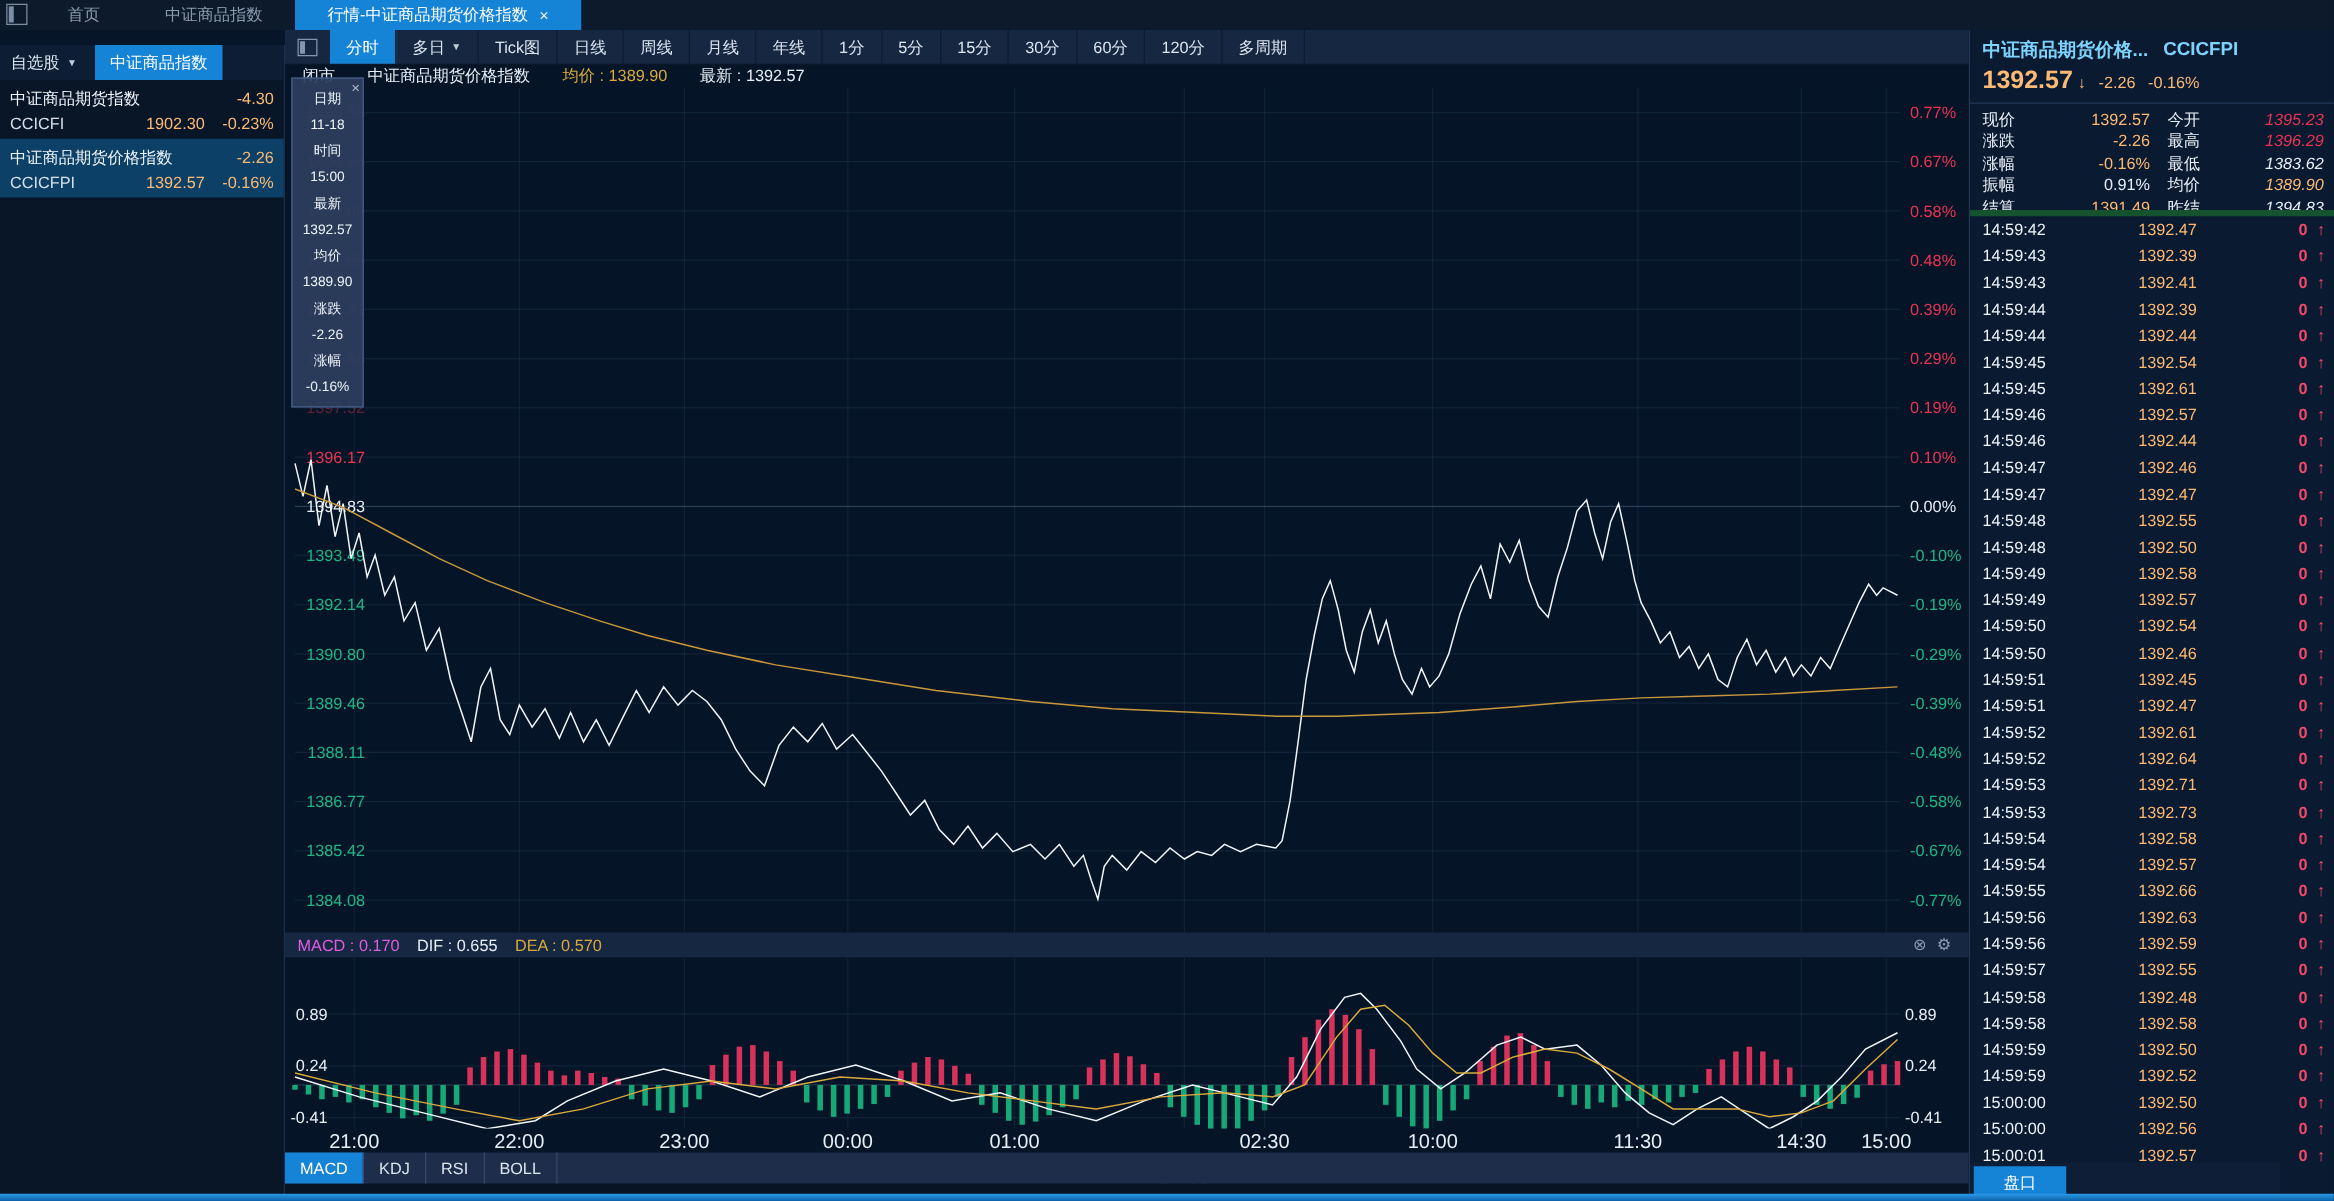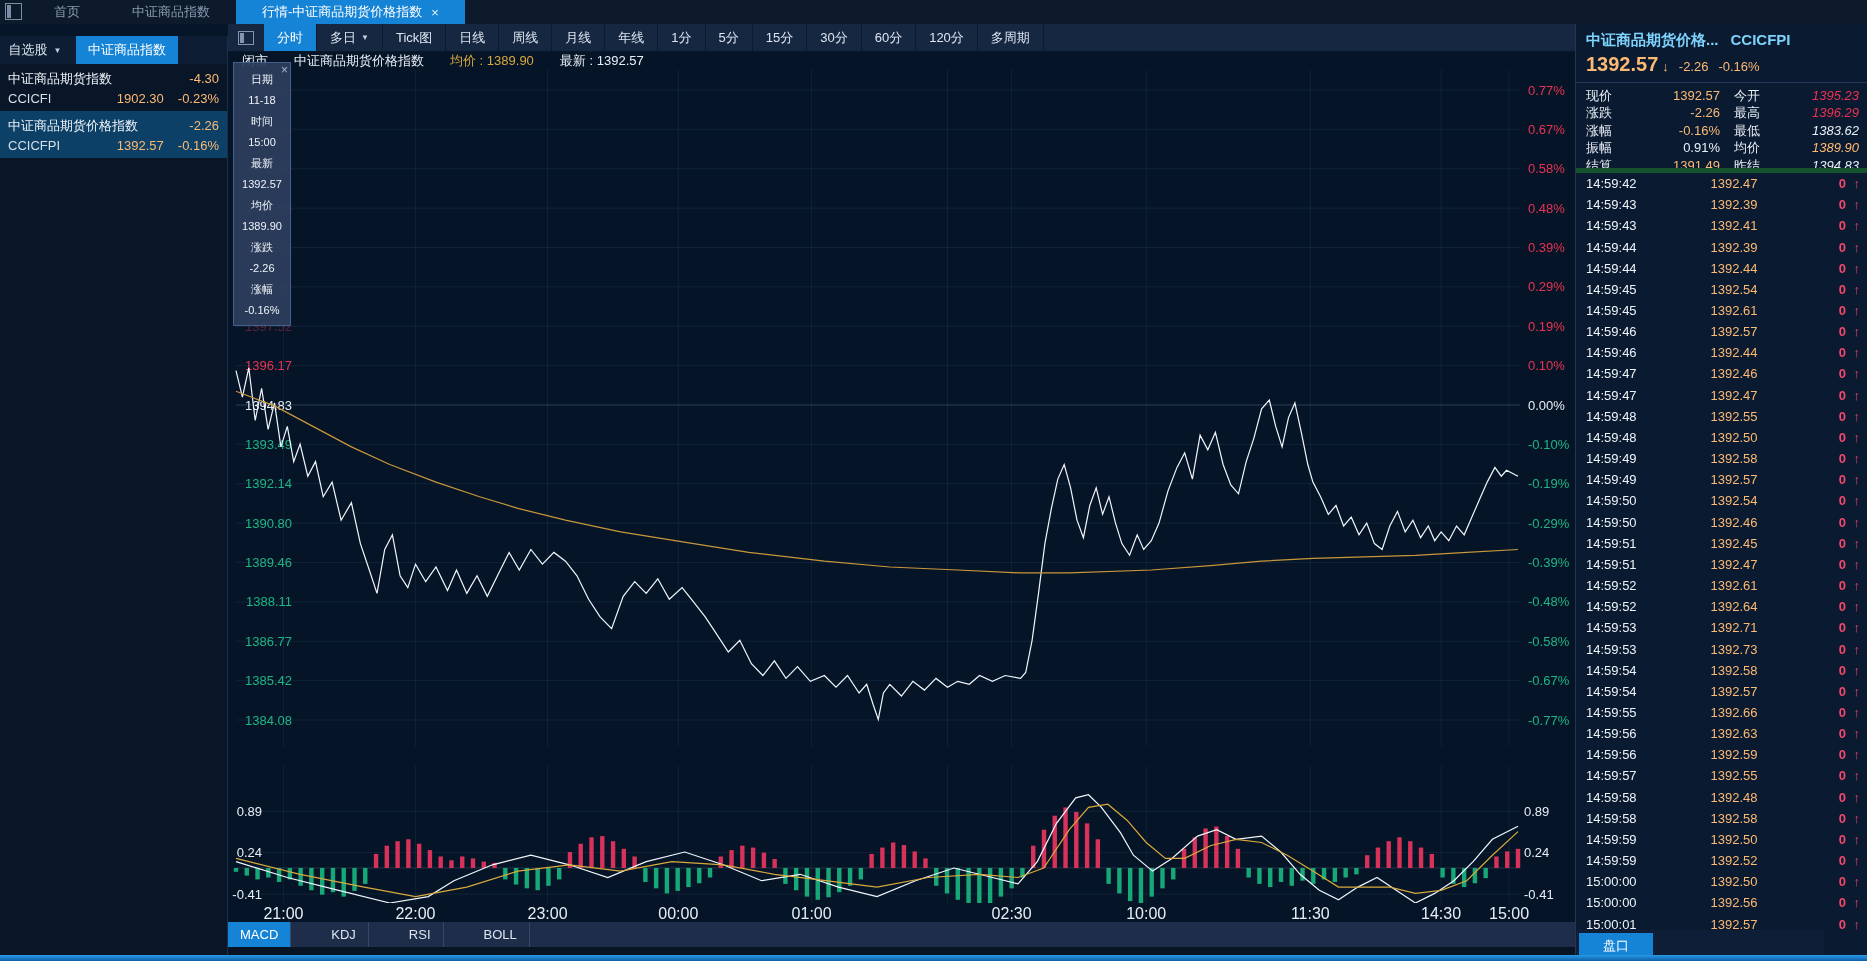--- a/index.html
+++ b/index.html
@@ -47,21 +47,21 @@
   .chead .seg { white-space:nowrap; }
 
   svg text { font-family:"Liberation Sans","DejaVu Sans",sans-serif; }
 
   .macd-head { position:absolute; left:0; top:722px; width:1347px; height:20px; background:#152741; display:flex; align-items:center; font-size:13px; padding-left:10px; gap:14px; }
   .macd-icons { margin-left:auto; margin-right:14px; display:flex; gap:8px; color:#8a9ab0; font-size:13px; }
 
   .xaxis { position:absolute; left:0; top:879px; width:1347px; height:19px; background:#051527; }
   .xaxis span { position:absolute; top:2px; width:48px; text-align:center; font-size:16px; color:#e8eef6; }
 
-  .indbar { position:absolute; left:0; top:898px; width:1347px; height:25px; background:#1d2d4a; display:flex; align-items:stretch;gap:28px; }
+  .indbar { position:absolute; left:0; top:898px; width:1347px; height:25px; background:#1d2d4a; display:flex; align-items:stretch; }
   .ind-btn { padding:0 12px; display:flex; align-items:center; font-size:13px; color:#dde5ef; border-right:1px solid #33496b; }
   .ind-btn.active { background:#1583d6; color:#fff; }
   .main-bottom { position:absolute; left:0; top:923px; width:1347px; height:14px; background:#081323; }
 
   
   .tooltip { position:absolute; left:5px; top:38px; width:58px; height:264px; background:rgba(44,62,94,.93); border:1px solid #44608c; z-index:5; padding-top:6px; }
   .tooltip .tclose { position:absolute; right:2px; top:0px; color:#aebacb; font-size:12px; }
   .tooltip .trow { text-align:center; font-size:11px; line-height:21px; color:#eef3f9; }
 
   
@@ -269,20 +269,29 @@
         <div class="trow grn">1392.57</div>
         <div class="trow">均价</div>
         <div class="trow grn">1389.90</div>
         <div class="trow">涨跌</div>
         <div class="trow grn">-2.26</div>
         <div class="trow">涨幅</div>
         <div class="trow grn">-0.16%</div>
       </div>
   </div>
 
+  <div class="macd-head">
+    <span class="mag"><span>MACD : </span><span>0.170</span></span>
+    <span class="wht"><span>DIF : </span><span>0.655</span></span>
+    <span class="ylw"><span>DEA : </span><span>0.570</span></span>
+    <span class="macd-icons">
+      <span>⊗</span>
+      <span>⚙</span>
+    </span>
+  </div>
 
   <svg id="macd-svg" class="abs" style="left:0;top:742px;" width="1347" height="137">
       <rect x="0" y="0" width="1347" height="137" fill="#051527"></rect>
       <line x1="55.434" y1="0" x2="55.434" y2="137" stroke="rgba(90,120,170,0.13)"></line>
       <line x1="187.48000000000002" y1="0" x2="187.48000000000002" y2="137" stroke="rgba(90,120,170,0.13)"></line>
       <line x1="319.526" y1="0" x2="319.526" y2="137" stroke="rgba(90,120,170,0.13)"></line>
       <line x1="450.28999999999996" y1="0" x2="450.28999999999996" y2="137" stroke="rgba(90,120,170,0.13)"></line>
       <line x1="583.618" y1="0" x2="583.618" y2="137" stroke="rgba(90,120,170,0.13)"></line>
       <line x1="719.5100000000001" y1="0" x2="719.5100000000001" y2="137" stroke="rgba(90,120,170,0.13)"></line>
       <line x1="783.61" y1="0" x2="783.61" y2="137" stroke="rgba(90,120,170,0.13)"></line>

